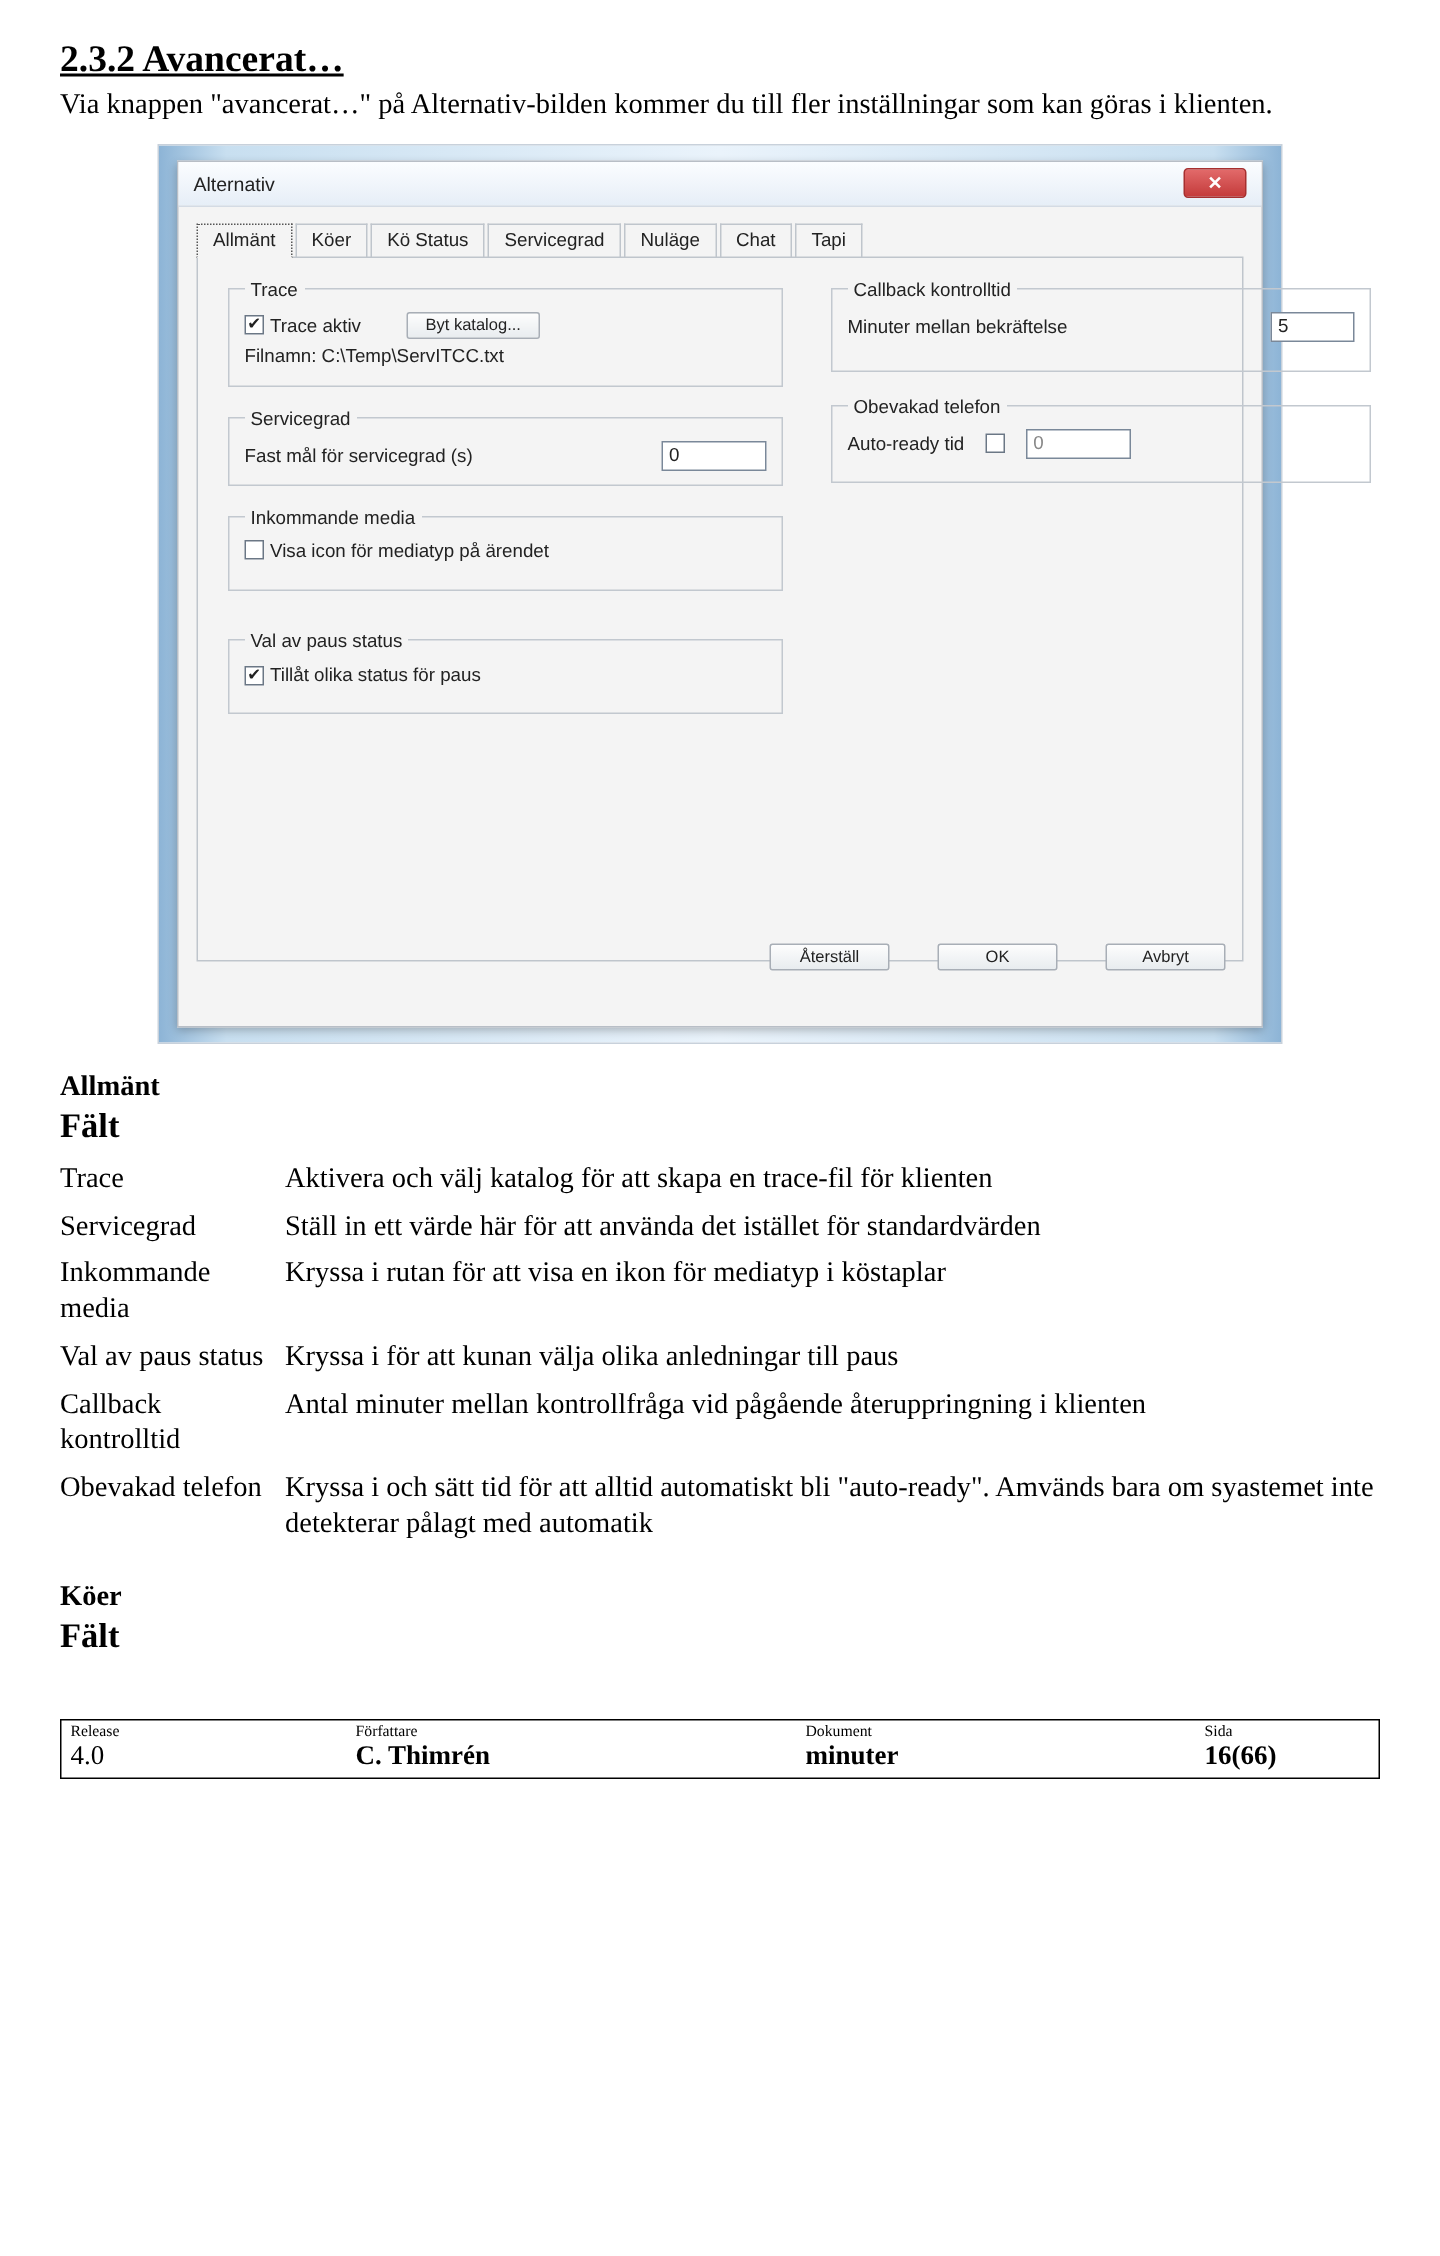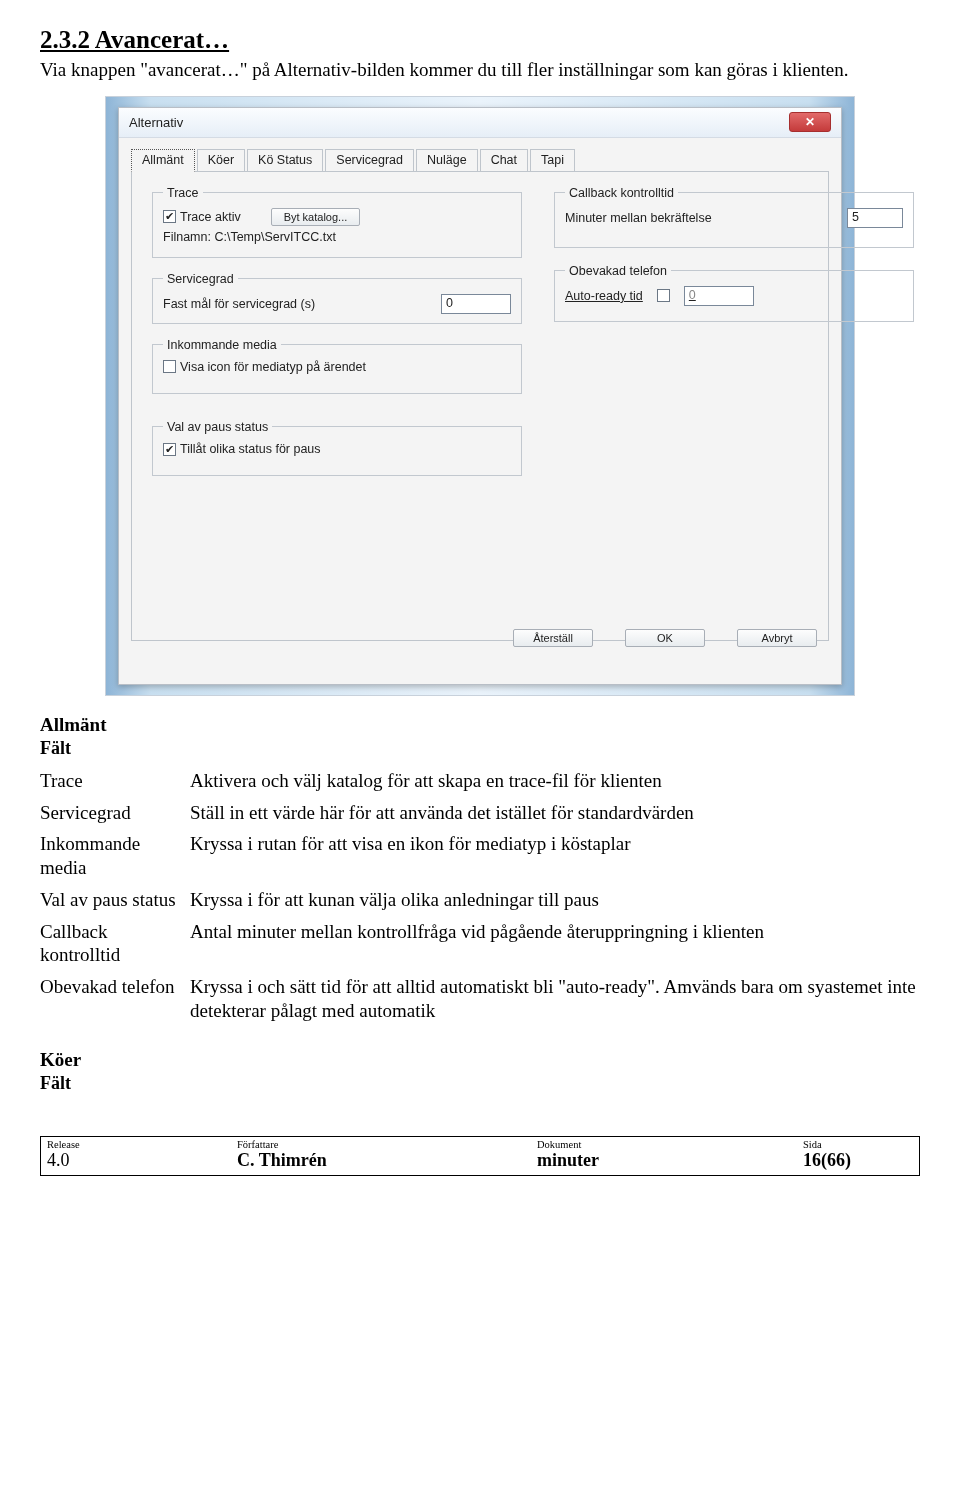--- a/index.html
+++ b/index.html
@@ -159,25 +159,25 @@
   .gb.servicegrad { left: 18px; top: 100px; width: 370px; height: 52px; }
   .gb.obevakad { left: 420px; top: 92px; width: 360px; height: 58px; }
   .gb.inkommande { left: 18px; top: 166px; width: 370px; height: 56px; }
   .gb.paus { left: 18px; top: 248px; width: 370px; height: 56px; }
 
   .gb.trace .row1 { display:flex; align-items:center; gap: 30px; }
   .gb.trace .filnamn { margin-top: 4px; }
 
   .gb.callback .row { display:flex; align-items:center; justify-content:space-between; }
   .gb.servicegrad .row { display:flex; align-items:center; justify-content:space-between;gap:44px; }
-  .gb.obevakad .row { display:flex; align-items:center; gap: 14px; text-decoration: underline; }
+  .gb.obevakad .row { display:flex; align-items:center; gap: 14px; }
 
   
   .desc-heading { font-weight: bold; font-size: 19px; margin-top: 4px; }
-  .desc-sub { font-weight: bold; font-size: 18px; margin: 2px 0 6px 0; }
+  .desc-sub { font-weight: bold; font-size: 23px; margin: 2px 0 6px 0; }
   .desc-table { width: 100%; border-collapse: collapse; margin-top: 2px; }
   .desc-table td { vertical-align: top; padding: 4px 0; font-size: 19px; line-height: 1.25; }
   .desc-table td.k { width: 150px; }
   .koer-heading { font-weight: bold; font-size: 19px; margin-top: 22px; }
 
   .doc-footer {
     border: 1.5px solid #000;
     margin-top: 42px;
     padding: 2px 6px 4px 6px;
   }

